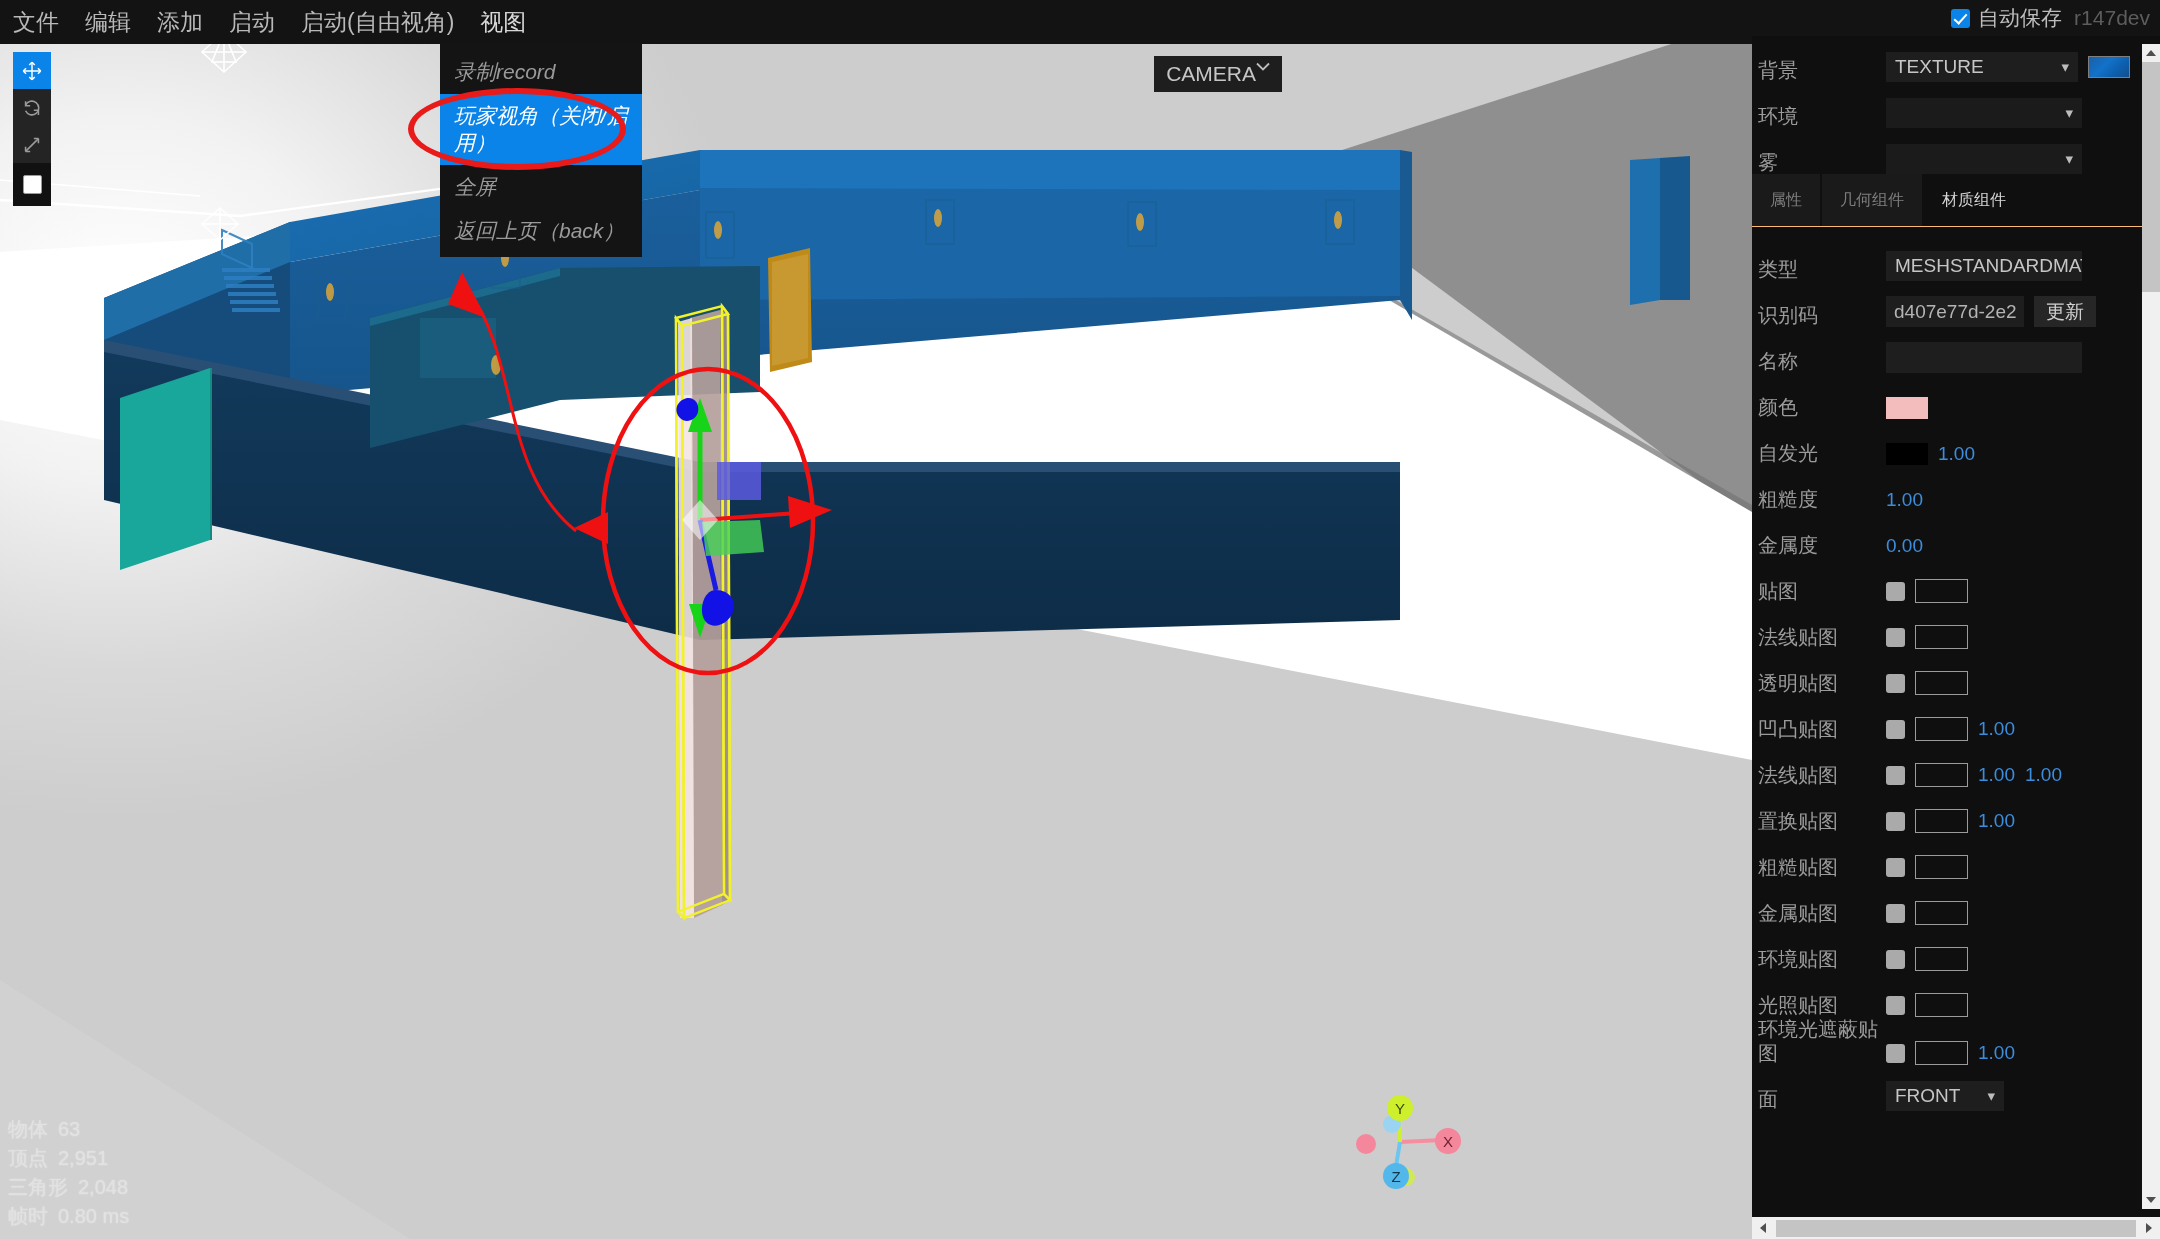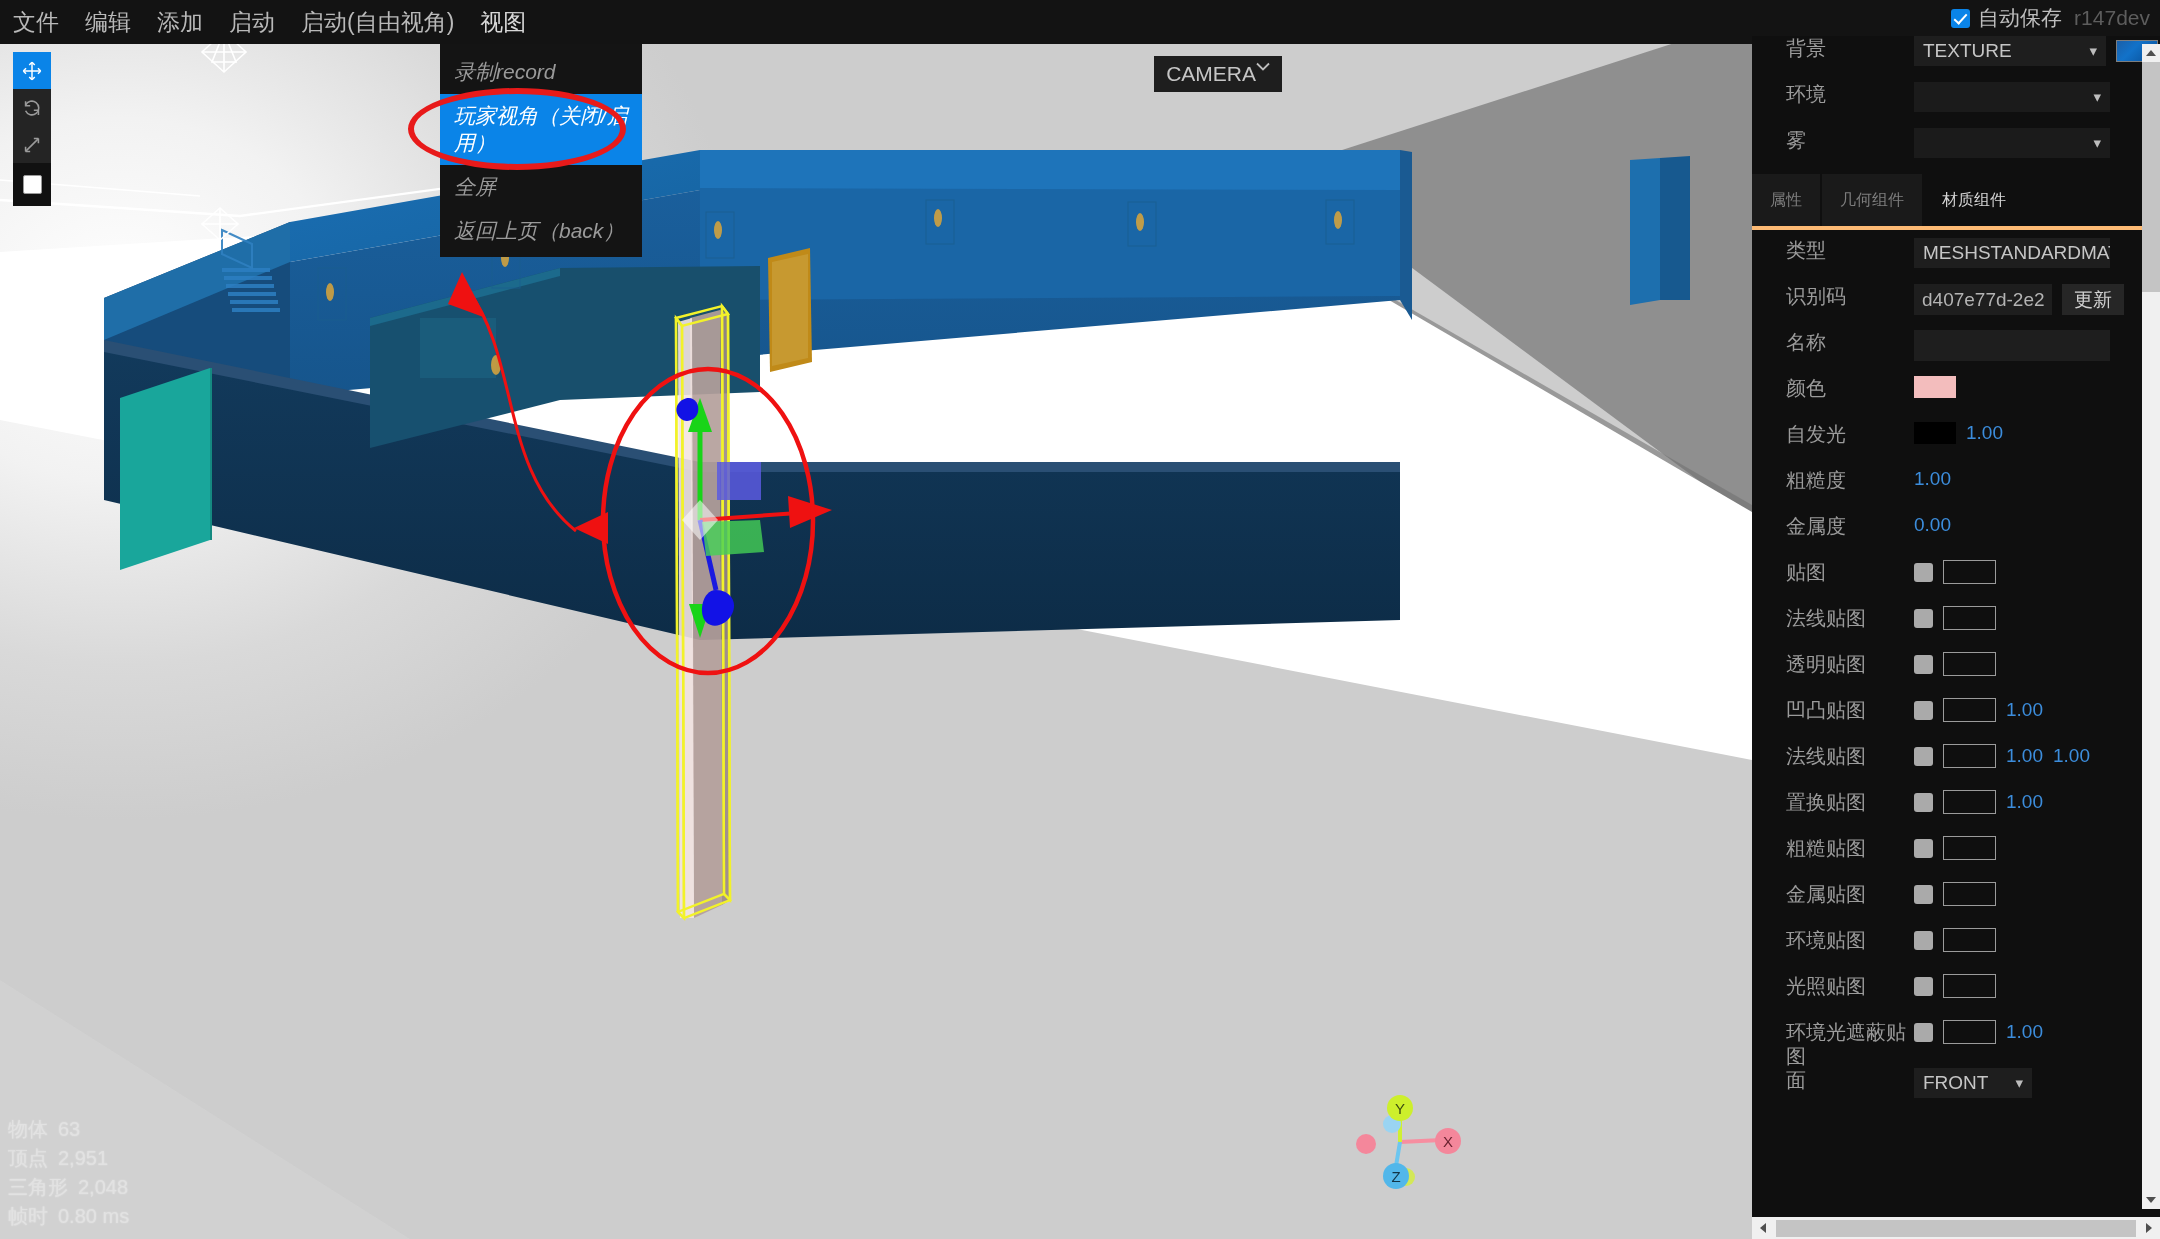--- a/index.html
+++ b/index.html
@@ -130,22 +130,22 @@
   }
   .chk-blue:after {
     content: ""; position: absolute; left: 6px; top: 2px;
     width: 5px; height: 11px; border: solid #fff;
     border-width: 0 2.5px 2.5px 0; transform: rotate(42deg);
   }
   #autosave-label { color: #bdbdbd; font-size: 21px; }
   #version { color: #5d5d5d; font-size: 21px; margin-left: 4px; }
 
   .rp-row {
-    display: flex; align-items: flex-start;
-    padding: 0 0 0 34px; min-height: 46px;
+    display: flex; align-items: flex-end;
+    padding: 0 0 0 6px; min-height: 46px;
   }
   .rp-label {
     width: 128px; color: #9b9b9b; font-size: 20px;
     flex: none; line-height: 1.2;
   }
   .rp-ctl { display: flex; align-items: center; gap: 10px; flex: 1; }
 
   .sel {
     background: #1e1e1e; color: #c6c6c6; font-size: 19px;
     height: 30px; display: flex; align-items: center;
@@ -189,21 +189,21 @@
   #rp-tabs { display: flex; background: #0f0f0f; height: 52px; align-items: stretch; }
   .tab {
     background: #1a1a1a; color: #7d7d7d; font-size: 16px;
     display: flex; align-items: center; padding: 0 18px;
     margin-right: 2px; cursor: default;
   }
   .tab.active { background: #0f0f0f; color: #d6d6d6; }
 
   #rp-scroll {
     flex: 1; overflow: hidden; position: relative;
-    border-top: 4px solid #fdba74;
+    border-top: 1px solid #fdba74;
   }
   #rp-body { padding-top: 8px; }
 
   
   #vscroll {
     position: absolute; right: 0; top: 44px;
     width: 18px; height: 1165px; background: #f0f0f0;
     z-index: 55;
   }
   .sb-arrow {

